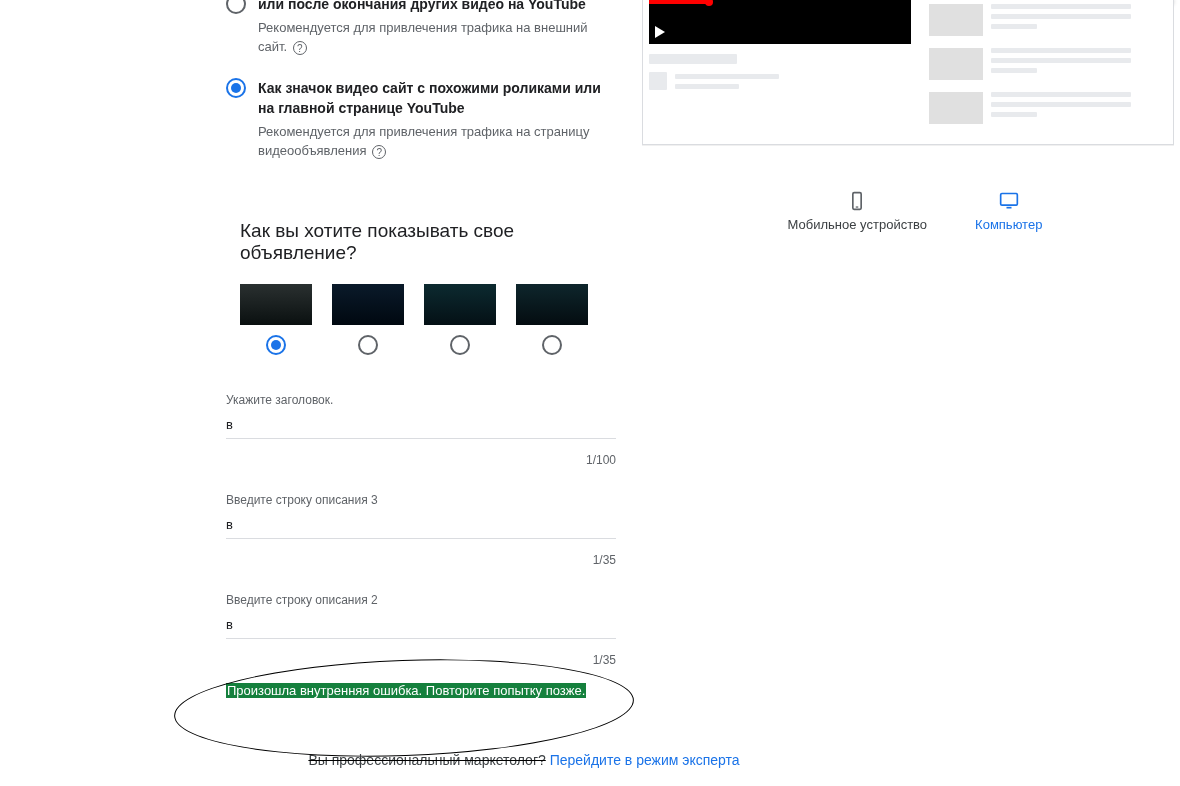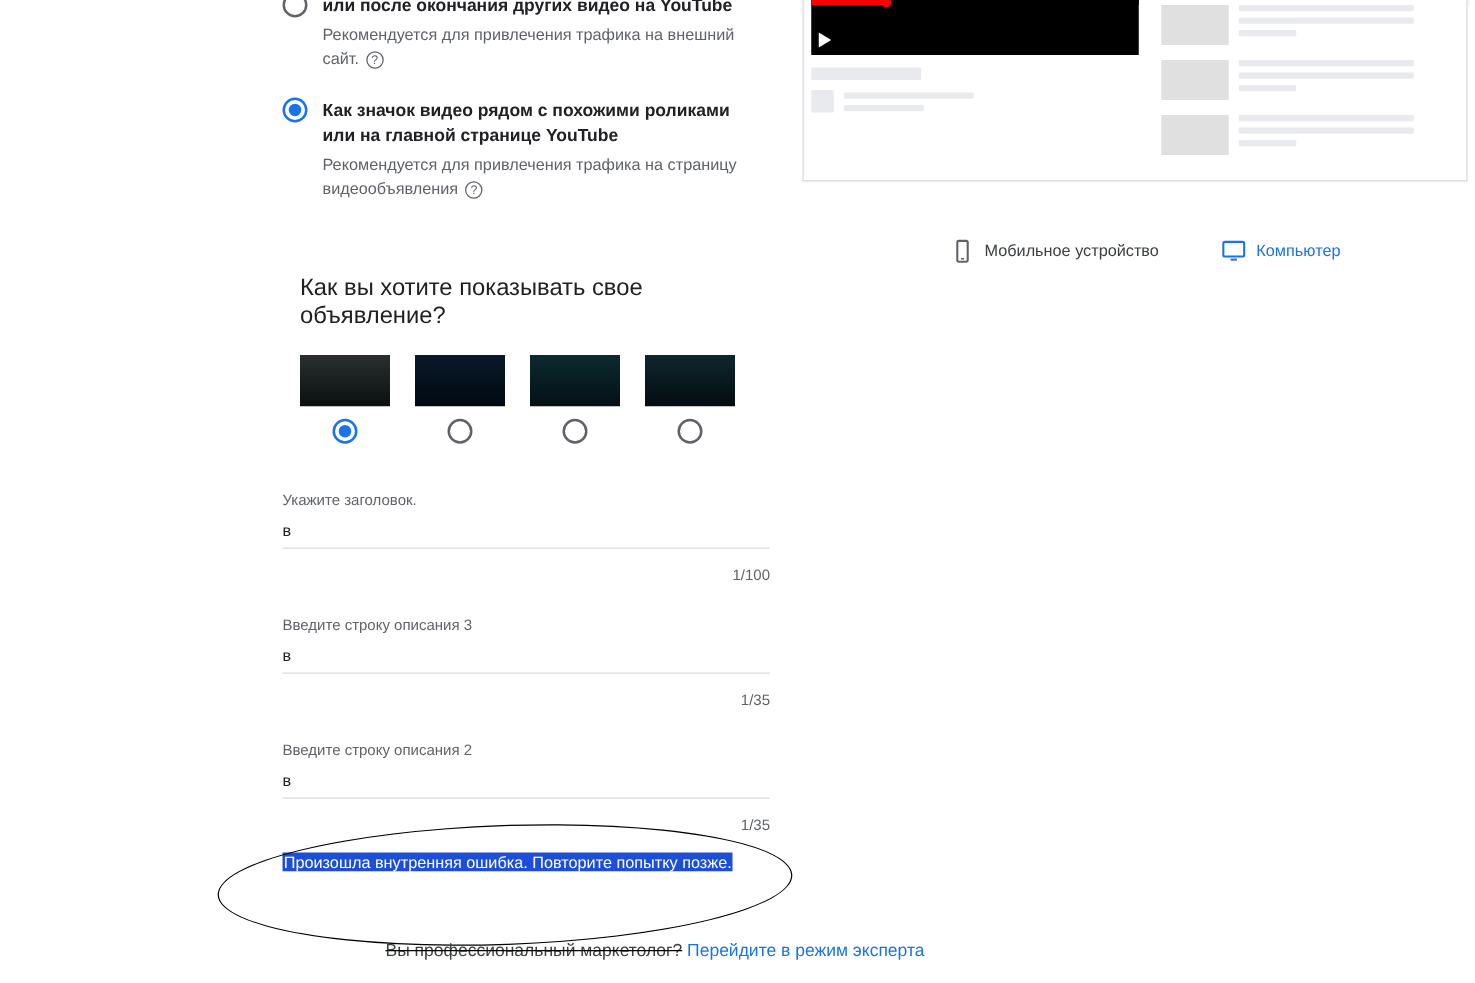--- a/index.html
+++ b/index.html
@@ -152,21 +152,21 @@
     background: transparent;
   }
   .field-counter {
     font-size: 12px;
     color: #5f6368;
     text-align: right;
     margin-top: 14px;
   }
   .error-text {
     display: inline;
-    background: #1d4ed8;
+    background: #15803d;
     color: #fff;
     font-size: 13px;
     padding: 0 1px;
     margin-top: 14px;
   }
   .error-wrap {
     margin-top: 14px;
   }
   
   .annotation-circle {
@@ -269,21 +269,21 @@
   }
   .side-lines { flex: 1; }
   .device-switch {
     display: flex;
     justify-content: center;
     gap: 48px;
     margin-top: 46px;
   }
   .device-opt {
     display: flex;
-    flex-direction: row;
+    flex-direction: column;
     align-items: center;
     gap: 6px;
     font-size: 13px;
     cursor: pointer;
     color: #3c4043;
     text-align:center;
     line-height:16px;
   }
   .device-opt.active { color: #1a73e8; }
   .device-icon {
@@ -315,21 +315,21 @@
         <div class="opt-desc">
           <span>Рекомендуется для привлечения трафика на внешний сайт.</span>
           <span class="help-icon">?</span>
         </div>
       </div>
     </div>
 
     <div class="opt-row" style="margin-top:18px;">
       <div class="opt-radio checked"></div>
       <div class="opt-text">
-        <div class="opt-title">Как значок видео рядом с похожими роликами или на главной странице YouTube</div>
+        <div class="opt-title">Как значок видео сайт с похожими роликами или на главной странице YouTube</div>
         <div class="opt-desc">
           <span>Рекомендуется для привлечения трафика на страницу видеообъявления</span>
           <span class="help-icon">?</span>
         </div>
       </div>
     </div>
 
     <div class="how-show">Как вы хотите показывать свое объявление?</div>
 
     <div class="thumb-row">

